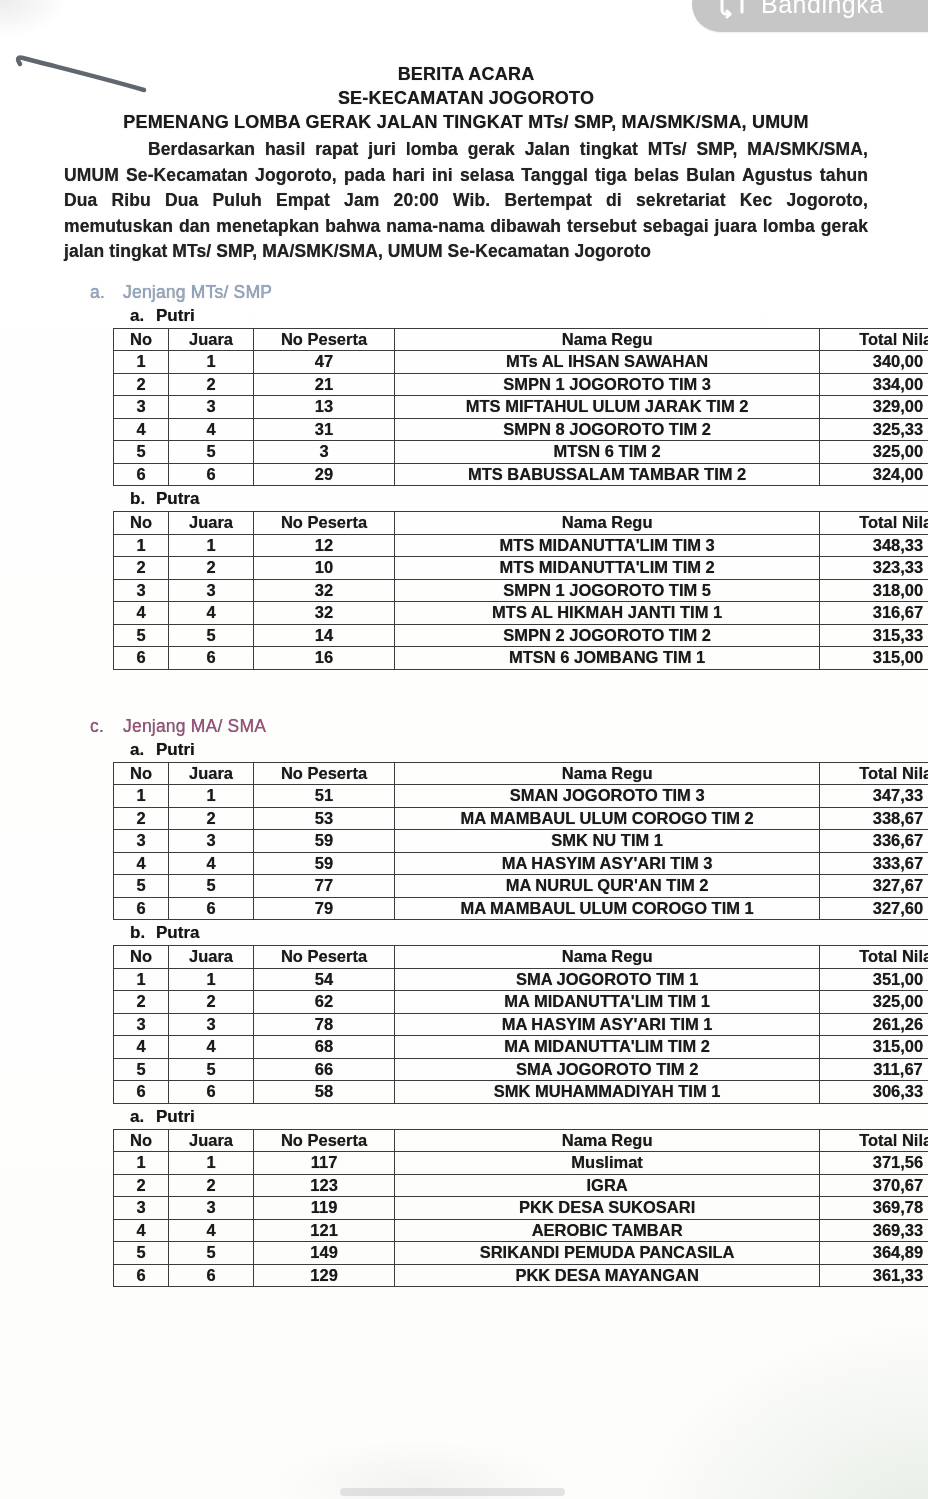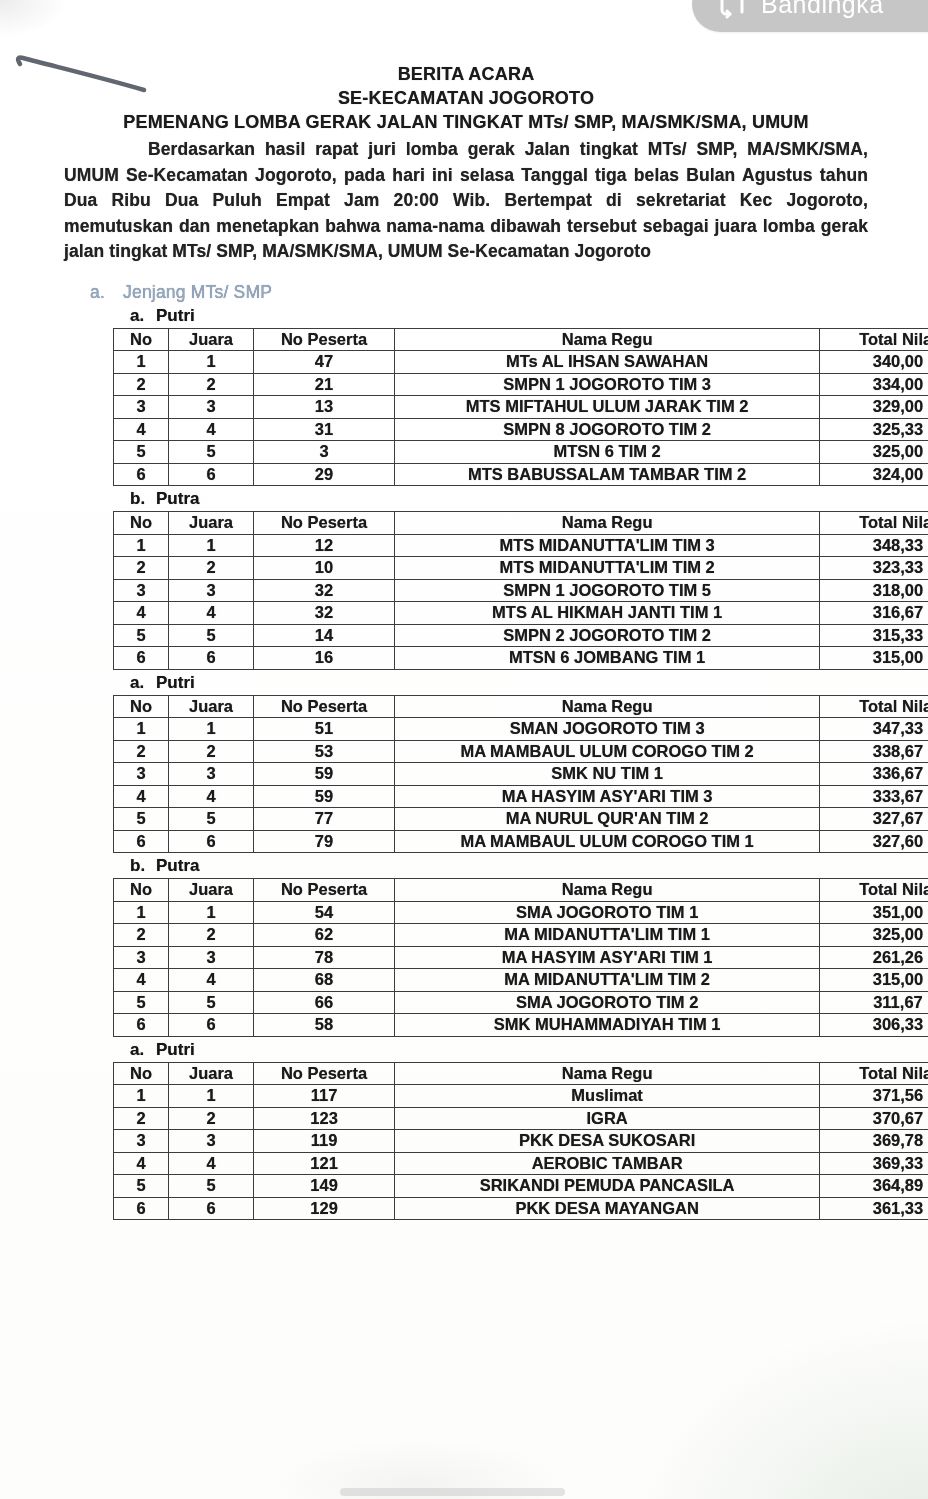--- a/index.html
+++ b/index.html
@@ -229,20 +229,21 @@
             </tr>
             <tr>
               <td>6</td>
               <td>6</td>
               <td>16</td>
               <td>MTSN 6 JOMBANG TIM 1</td>
               <td>315,00</td>
             </tr>
           </tbody>
         </table>
+        <div class="sec-heading sec-1" style="color: rgb(158, 77, 125);"><span class="sec-label">c.</span><span>Jenjang MA/ SMA</span></div>
         <div class="sub-title"><span class="sub-label">a.</span><span>Putri</span></div>
         <table class="results">
           <colgroup>
             <col class="c0">
             <col class="c1">
             <col class="c2">
             <col class="c3">
             <col class="c4">
           </colgroup>
           <thead>

